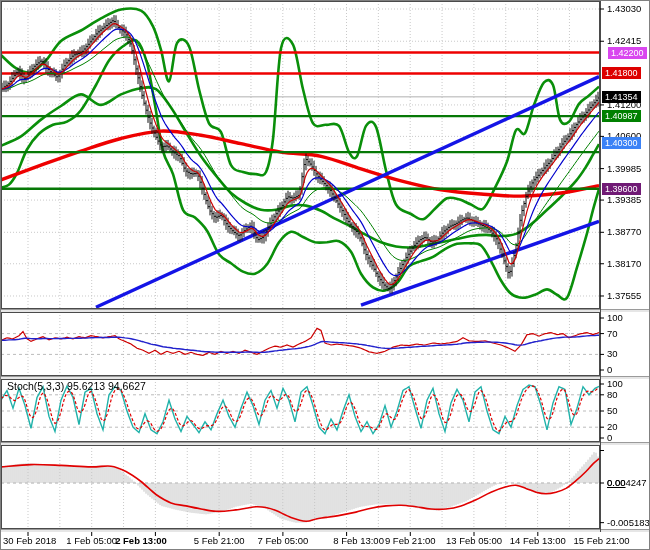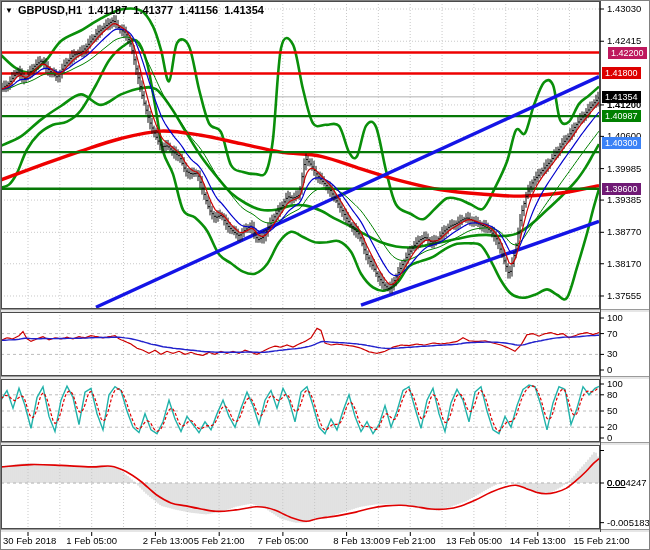--- a/index.html
+++ b/index.html
@@ -198,53 +198,51 @@
       <line x1="473" y1="531" x2="473" y2="535" stroke="#000"></line>
       <line x1="536.8" y1="531" x2="536.8" y2="535" stroke="#000"></line>
     </svg>
 
   <div class="hotspot" style="top:0;height:308px"></div>
   <div class="hotspot" style="top:311px;height:64px"></div>
   <div class="hotspot" style="top:378px;height:63px"></div>
   <div class="hotspot" style="top:444px;height:84px"></div>
 
   <div id="labels">
-    <div id="title">
-      <span class="tri">▼</span><span>GBPUSD,H1</span><span class="v">1.41187</span><span class="v">1.41377</span><span class="v">1.41156</span><span class="v">1.41354</span>
-    </div>
+    <div class="paneltitle" style="left:6px;top:379px">Stoch(5,3,3) 95.6213 94.6627</div>
   <div class="axlab" style="left: 606px; top: 3px;">1.43030</div>
       <div class="axlab" style="left: 606px; top: 35.2383px;">1.42415</div>
-      <div class="axlab" style="left: 606px; top: 98.9286px; font-weight: bold;">1.41200</div>
+      <div class="axlab" style="left: 606px; top: 98.9286px;">1.41200</div>
       <div class="axlab" style="left: 606px; top: 130.381px;">1.40600</div>
       <div class="axlab" style="left: 606px; top: 162.619px;">1.39985</div>
       <div class="axlab" style="left: 606px; top: 194.071px; text-align: center;">1.39385</div>
       <div class="axlab" style="left: 606px; top: 226.309px;">1.38770</div>
       <div class="axlab" style="left: 606px; top: 257.761px;">1.38170</div>
       <div class="axlab" style="left: 606px; top: 289.999px;">1.37555</div>
-      <div class="badge" style="left: 607px; top: 45.5086px; background: #be185d;">1.42200</div>
+      <div class="badge" style="left: 607px; top: 45.5086px; background: #d946ef;">1.42200</div>
       <div class="badge" style="left: 601px; top: 66.4766px; background: rgb(221, 0, 0);">1.41800</div>
       <div class="badge" style="left: 601px; top: 109.094px; background: rgb(0, 128, 0);">1.40987</div>
       <div class="badge" style="left: 601px; top: 136px; background: #3b82f6;">1.40300</div>
       <div class="badge" style="left: 601px; top: 181.801px; background: #701a75;">1.39600</div>
       <div class="badge" style="left: 601px; top: 89.8559px; background: rgb(0, 0, 0);">1.41354</div>
       <div class="axlab" style="left: 606px; top: 312px;">100</div>
       <div class="axlab" style="left: 606px; top: 327.6px;">70</div>
       <div class="axlab" style="left: 606px; top: 348.4px;">30</div>
       <div class="axlab" style="left: 606px; top: 364px;">0</div>
       <div class="axlab" style="left: 606px; top: 378px;">100</div>
       <div class="axlab" style="left: 606px; top: 388.8px;">80</div>
       <div class="axlab" style="left: 606px; top: 405px;">50</div>
       <div class="axlab" style="left: 606px; top: 421.2px;">20</div>
       <div class="axlab" style="left: 606px; top: 432px;">0</div>
       <div class="axlab" style="left: 606px; top: 444.51px; margin-top: 32px;">0.004247</div>
       <div class="axlab" style="left: 606px; top: 477px; text-decoration: underline;">0.00</div>
       <div class="axlab" style="left: 606px; top: 516.65px;">-0.005183</div>
       <div class="axlab" style="left: 27px; top: 535px; transform: translateX(-25px);">30 Feb 2018</div>
       <div class="axlab" style="left: 90.7px; top: 535px; transform: translateX(-50%);">1 Feb 05:00</div>
-      <div class="axlab" style="left: 167px; top: 535px; transform: translateX(-50%);">2 Feb 13:00</div>
+      <div class="axlab" style="left: 140px; top: 535px; transform: translateX(-50%); font-weight: bold;">2 Feb 13:00</div>
       <div class="axlab" style="left: 218.2px; top: 535px; transform: translateX(-50%);">5 Feb 21:00</div>
       <div class="axlab" style="left: 281.9px; top: 535px; transform: translateX(-50%);">7 Feb 05:00</div>
       <div class="axlab" style="left: 345.6px; top: 535px; transform: translateX(-50%); margin-left: 12px;">8 Feb 13:00</div>
       <div class="axlab" style="left: 409.3px; top: 535px; transform: translateX(-50%);">9 Feb 21:00</div>
       <div class="axlab" style="left: 473px; top: 535px; transform: translateX(-50%);">13 Feb 05:00</div>
       <div class="axlab" style="left: 536.8px; top: 535px; transform: translateX(-50%);">14 Feb 13:00</div>
       <div class="axlab" style="left: 600.5px; top: 535px; transform: translateX(-50%);">15 Feb 21:00</div>
     </div>
 </div>
 

